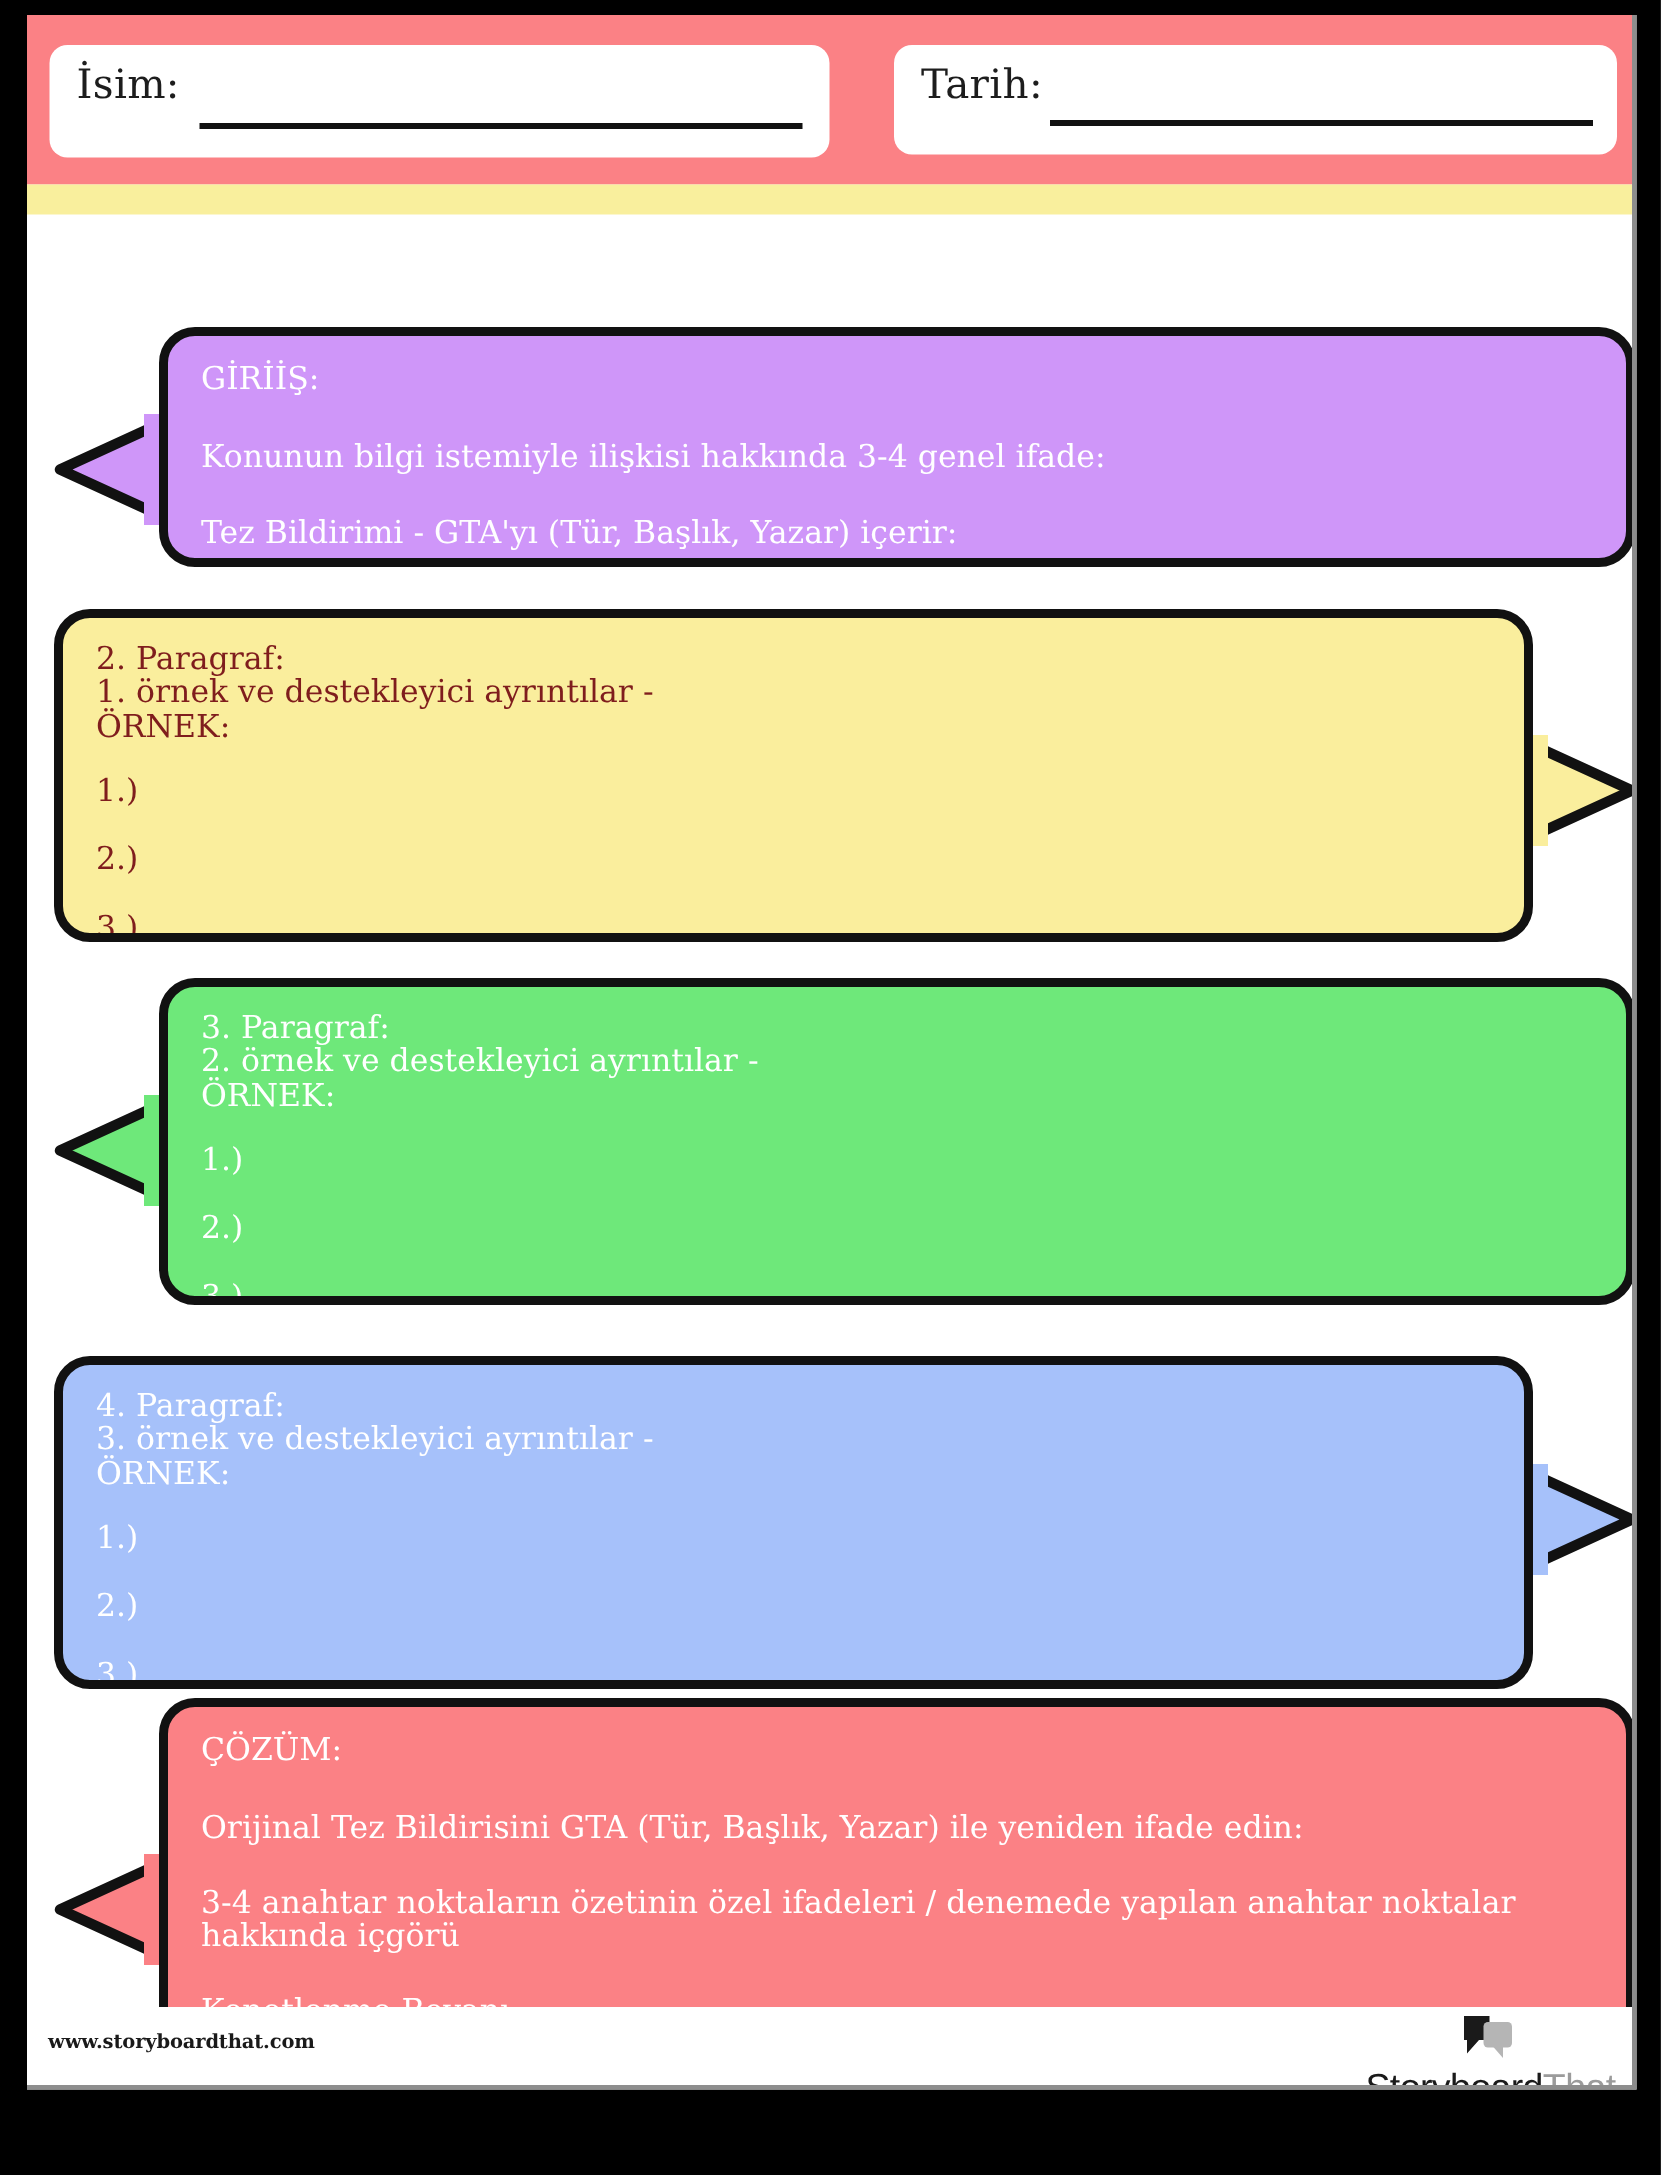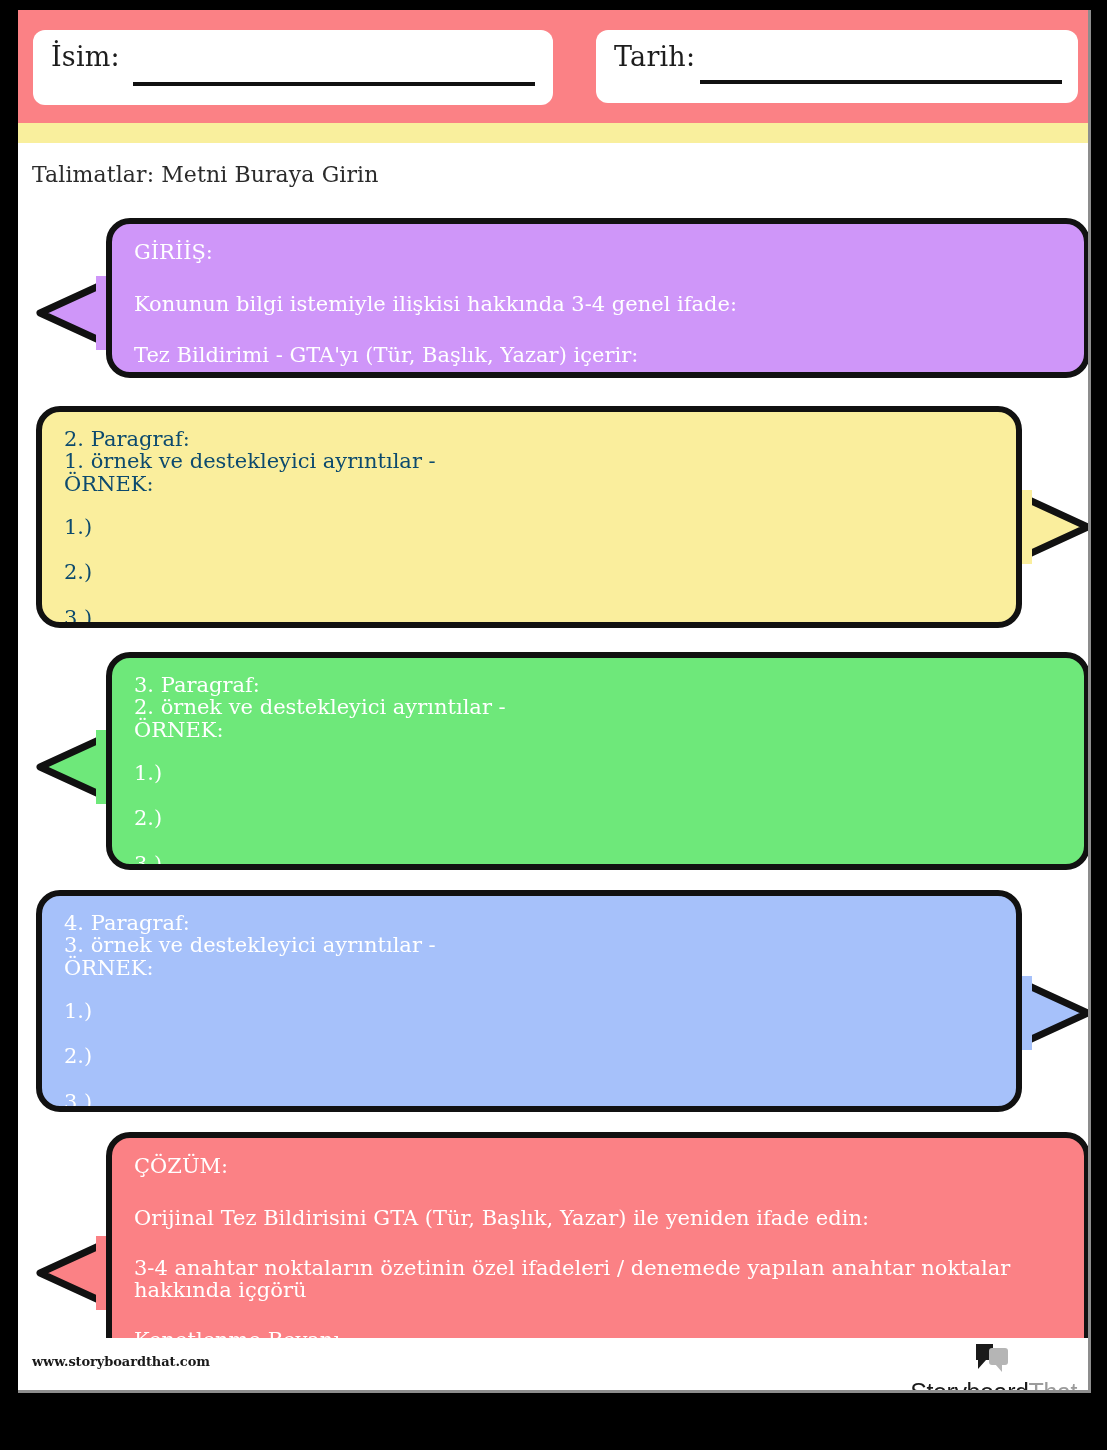--- a/index.html
+++ b/index.html
@@ -129,21 +129,21 @@
   .line {
     font-size: 21px;
     line-height: 1.22;
     white-space: nowrap;
   }
   .line.tight { line-height: 1.06; }
   .gap-sm { height: 20px; }
   .gap-md { height: 26px; }
 
   .txt-white { color: #ffffff; }
-  .txt-dark  { color: #0c4a6e; }
+  .txt-dark  { color: #7f1d1d; }
 
   
   #bubble-intro     { left: 88px;  top: 208px;  width: 984px; height: 160px; }
   #bubble-para2     { left: 18px;  top: 396px;  width: 986px; height: 222px; }
   #bubble-para3     { left: 88px;  top: 642px;  width: 984px; height: 218px; }
   #bubble-para4     { left: 18px;  top: 880px;  width: 986px; height: 222px; }
   #bubble-conclusion{ left: 88px;  top: 1122px; width: 984px; height: 240px; }
 
   #bubble-intro      .tail { top: 58px; }
   #bubble-para2      .tail { top: 84px; }
@@ -201,21 +201,20 @@
 
       <div class="field-box date">
         <span class="field-label">Tarih:</span>
         <span class="field-rule"></span>
       </div>
 
     </div>
 
     <div class="divider-band"></div>
 
-    <div class="instructions">Talimatlar: Metni Buraya Girin</div>
 
     <div class="bubble-wrap" id="bubble-intro">
       <svg class="tail left" viewBox="0 0 78 74">
         <polygon points="78,4 6,37 78,70" fill="#cf96f9" stroke="#111111" stroke-width="7" stroke-linejoin="round"></polygon>
         <rect x="62" y="0" width="22" height="74" fill="#cf96f9"></rect>
       </svg>
       <div class="bubble" style="background:#cf96f9;">
         <div class="bubble-body">
           <div class="line txt-white">GİRİİŞ:</div>
           <div class="gap-md"></div>
@@ -264,21 +263,21 @@
           <div class="line txt-white">3.)</div>
         </div>
       </div>
     </div>
 
     <div class="bubble-wrap" id="bubble-para4">
       <svg class="tail right" viewBox="0 0 78 74">
         <polygon points="0,4 72,37 0,70" fill="#a6c1fa" stroke="#111111" stroke-width="7" stroke-linejoin="round"></polygon>
         <rect x="-6" y="0" width="22" height="74" fill="#a6c1fa"></rect>
       </svg>
-      <div class="bubble" style="background:#a6c1fa;">
+      <div class="bubble" style="background:#a6c1fa;margin-top:14px;">
         <div class="bubble-body">
           <div class="line tight txt-white">4. Paragraf:</div>
           <div class="line tight txt-white">3. örnek ve destekleyici ayrıntılar -</div>
           <div class="line tight txt-white">ÖRNEK:</div>
           <div class="gap-sm"></div>
           <div class="line txt-white">1.)</div>
           <div class="gap-sm"></div>
           <div class="line txt-white">2.)</div>
           <div class="gap-sm"></div>
           <div class="line txt-white">3.)</div>

